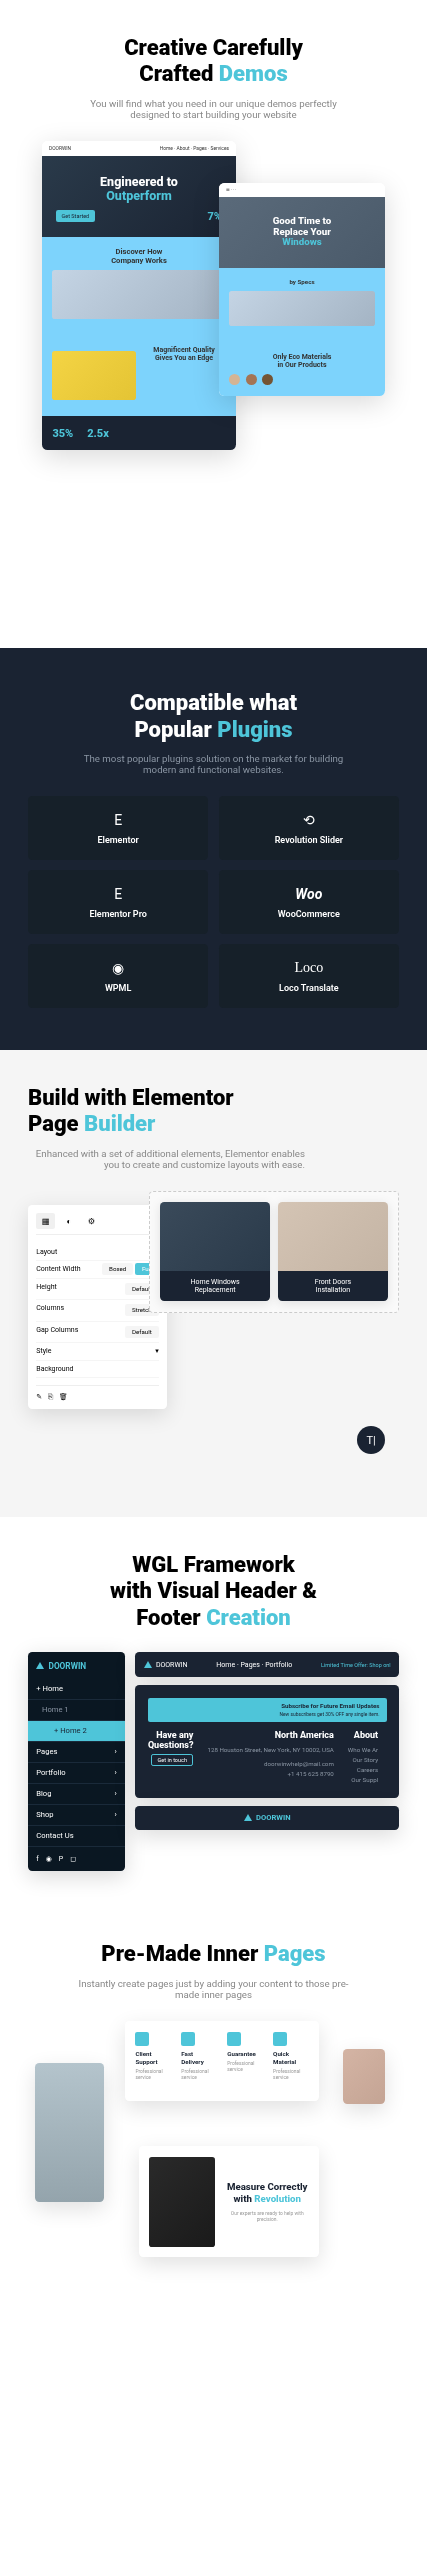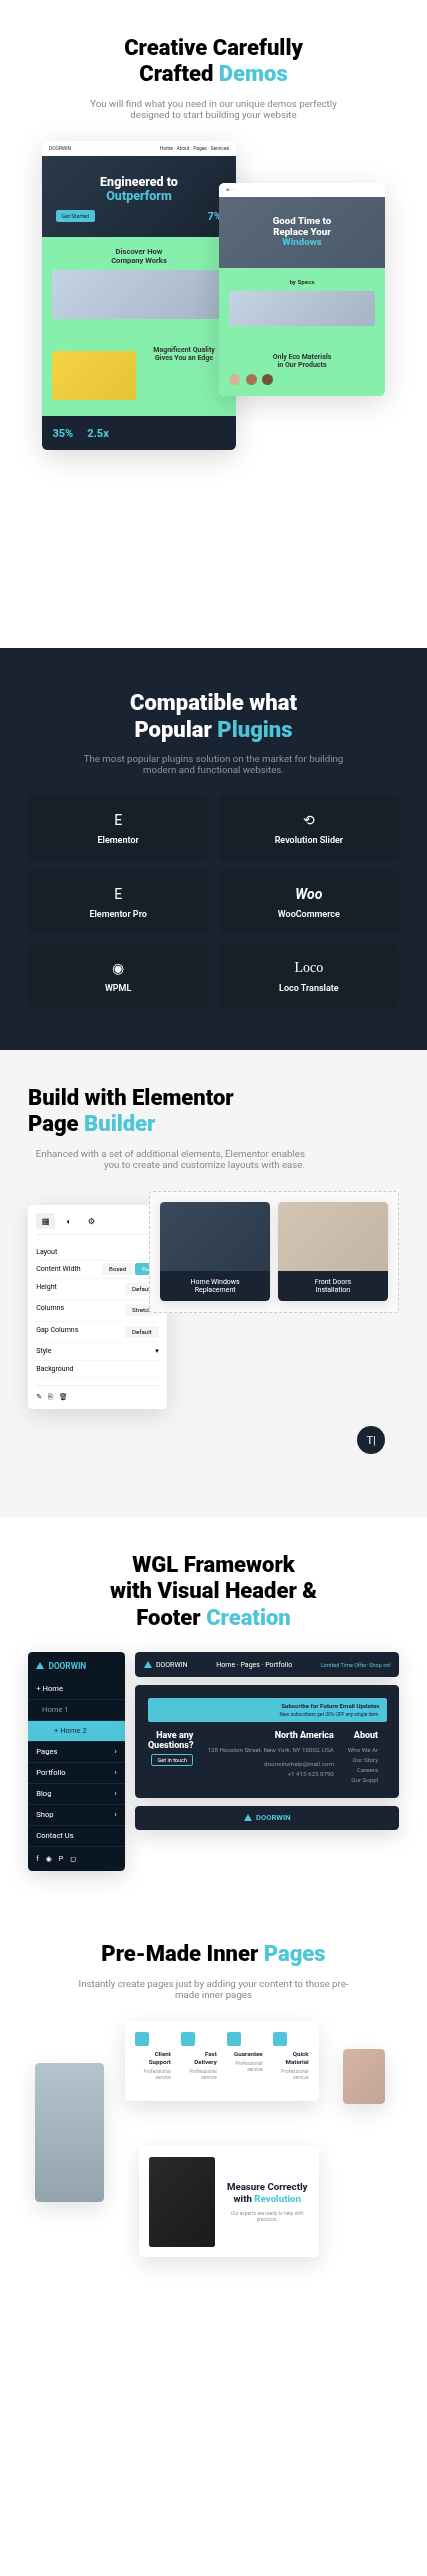--- a/index.html
+++ b/index.html
@@ -14,21 +14,21 @@
 .accent{color:#4ec5d9}
 .desc{font-size:9.7px;color:#888;max-width:277px;margin:0 auto 21px}
 .s2 .desc{color:#8a95a3}
 .demos{position:relative;height:472px;margin-top:21px}
 .demo-card{position:absolute;background:#fff;border-radius:5.5px;box-shadow:0 7px 28px rgba(0,0,0,0.15);overflow:hidden}
 .demo1{width:194px;left:14px;top:0}
 .demo2{width:166px;right:14px;top:42px}
 .demo-hero{background:linear-gradient(135deg,#2a3a4a,#1a2332);color:#fff;padding:14px;font-size:7px}
 .demo-nav{display:flex;justify-content:space-between;padding:4.2px 7px;font-size:4.9px;color:#333;background:#fff}
 .demo-big{font-size:12.5px;font-weight:800;line-height:1.1;margin:5.5px 0}
-.demo-section{padding:10.4px;background:#86efac;color:#333;font-size:6.2px}
+.demo-section{padding:10.4px;background:#7dd3fc;color:#333;font-size:6.2px}
 .demo-img{height:49px;background:linear-gradient(135deg,#c4d4e4,#a4b4c4);border-radius:2.8px;margin:5.5px 0}
 .demo-stats{background:#1a2332;color:#fff;padding:10.4px;display:flex;gap:14px;font-size:6.2px}
 .stat-num{font-size:11px;font-weight:800;color:#4ec5d9}
 .plugins{display:grid;grid-template-columns:1fr 1fr;gap:10.4px;margin-top:21px}
 .plugin{background:#162029;padding:15.3px;border-radius:4.2px;display:flex;flex-direction:column;align-items:center;gap:7px}
 .plugin-icon{font-size:14px;color:#fff}
 .plugin-name{font-size:9px;font-weight:600}
 .builder{position:relative;height:291px;margin-top:21px}
 .panel{position:absolute;left:0;top:14px;width:139px;background:#fff;border-radius:4.2px;box-shadow:0 5.5px 21px rgba(0,0,0,0.12);padding:8.3px;font-size:7px}
 .panel-tabs{display:flex;gap:5.5px;margin-bottom:8.3px;border-bottom:0.7px solid #eee;padding-bottom:5.5px}
@@ -58,21 +58,21 @@
 .fw-col h4{font-size:9px;font-weight:800;margin-bottom:5.5px}
 .fw-col p{color:#8a95a3;line-height:1.6}
 .fw-bottom{background:#1a2332;color:#4ec5d9;padding:7px;border-radius:4.2px;font-size:7.6px;font-weight:700;box-shadow:0 5.5px 21px rgba(0,0,0,0.15)}
 .inner{position:relative;height:347px;margin-top:21px}
 .inner-card{position:absolute;background:#fff;border-radius:4.2px;box-shadow:0 7px 21px rgba(0,0,0,0.12);padding:10.4px;font-size:6.2px}
 .ic1{width:69px;height:139px;left:7px;top:42px;background:linear-gradient(180deg,#b4c4cc,#94a4ac)}
 .ic2{width:194px;left:97px;top:0}
 .ic3{width:180px;left:111px;top:125px}
 .ic4{width:42px;height:55px;right:14px;top:28px;background:linear-gradient(135deg,#d4b4a4,#c4a494)}
 .feature-row{display:flex;gap:10.4px;margin-bottom:10.4px}
-.feature{flex:1;text-align:right}
+.feature{flex:1;text-align:left}
 .feature-icon{width:14px;height:14px;background:#4ec5d9;border-radius:2.1px;margin-bottom:4.2px}
 .feature-title{font-weight:700;font-size:6.2px;color:#1a2332}
 .feature-desc{color:#999;font-size:4.9px;margin-top:2.1px}
 .measure-card{display:flex;gap:10.4px;align-items:center}
 .measure-img{width:76px;height:90px;background:linear-gradient(135deg,#2a2a2a,#1a1a1a);border-radius:2.8px}
 .measure-txt h3{font-size:9.7px;font-weight:800;color:#1a2332;line-height:1.2}
 .measure-txt .accent{color:#4ec5d9}
 .measure-txt p{color:#999;font-size:4.9px;margin-top:5.5px}
 .tri{width:0;height:0;border-left:4.2px solid transparent;border-right:4.2px solid transparent;border-bottom:7px solid #4ec5d9}
 </style>

